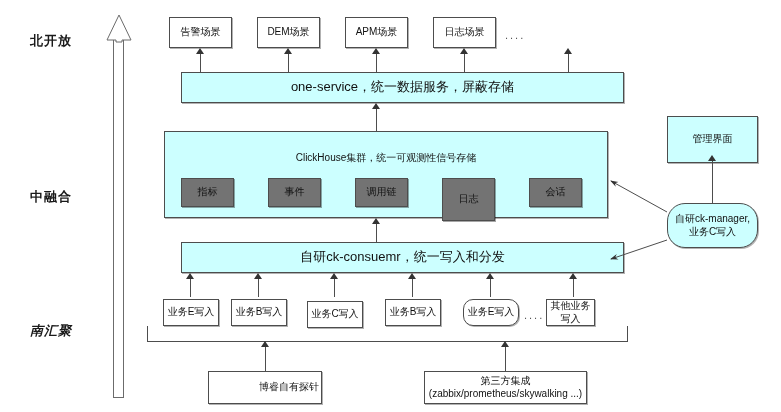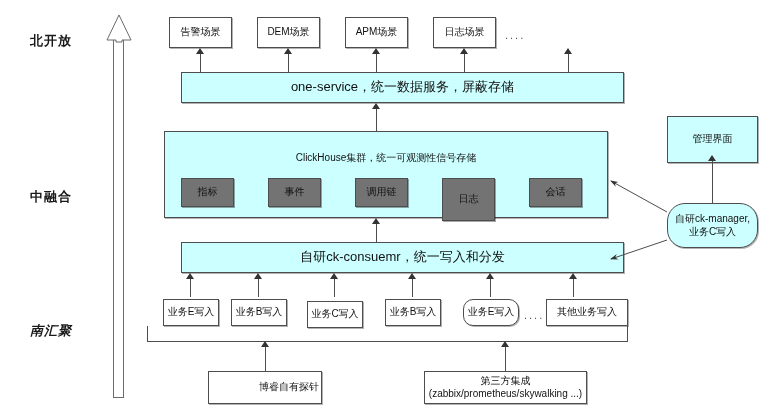--- a/index.html
+++ b/index.html
@@ -157,21 +157,21 @@
   <div class="arrowhead-up" style="left:486px; top:273px;"></div>
   <div class="vline" style="left:573px; top:279px; height:18px;"></div>
   <div class="arrowhead-up" style="left:569px; top:273px;"></div>
 
   <div class="node" style="left:163px; top:299px; width:56px; height:27px;">业务E写入</div>
   <div class="node" style="left:231px; top:299px; width:56px; height:27px;">业务B写入</div>
   <div class="node" style="left:307px; top:301px; width:56px; height:27px;">业务C写入</div>
   <div class="node" style="left:385px; top:299px; width:56px; height:27px;">业务B写入</div>
   <div class="node" style="left:463px; top:299px; width:56px; height:27px;border-radius:10px;">业务E写入</div>
   <div class="dots" style="left:524px; top:309px;">....</div>
-  <div class="node" style="left:546px; top:299px; width:82px; height:27px;">其他业务写入</div>
+  <div class="node" style="left:546px; top:299px; width:49px; height:27px;">其他业务写入</div>
 
   <div class="hline" style="left:147px; top:341px; width:481px;"></div>
   <div class="vline" style="left:147px; top:326px; height:15px;"></div>
   <div class="vline" style="left:627px; top:326px; height:15px;"></div>
 
   <div class="vline" style="left:265px; top:347px; height:24px;"></div>
   <div class="arrowhead-up" style="left:261px; top:341px;"></div>
   <div class="vline" style="left:505px; top:347px; height:24px;"></div>
   <div class="arrowhead-up" style="left:501px; top:341px;"></div>
 

